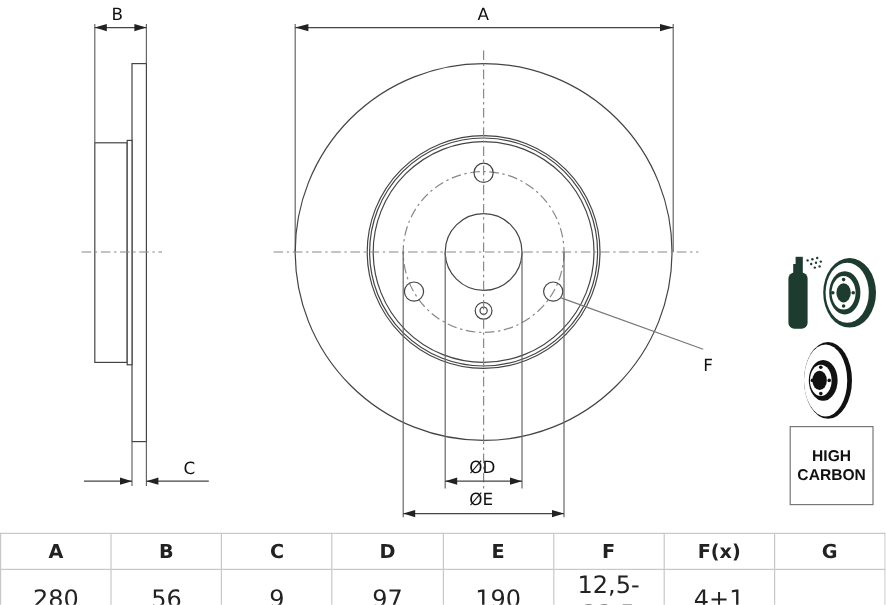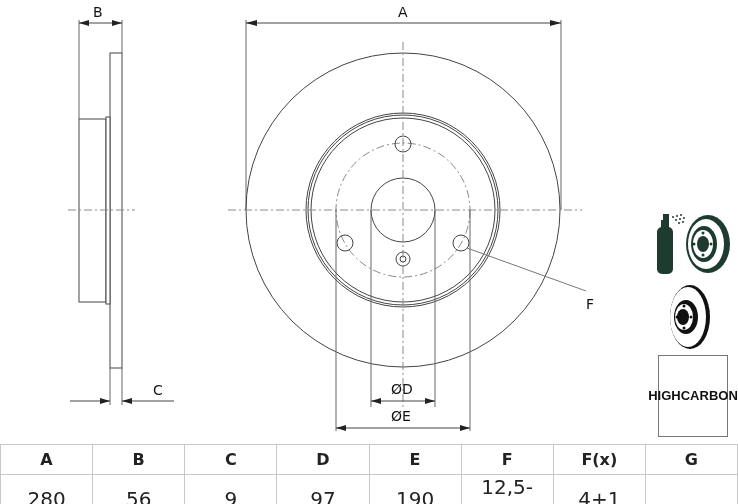--- a/index.html
+++ b/index.html
@@ -1,20 +1,20 @@
 <!DOCTYPE html>
 <html><head>
 <meta charset="utf-8">
 <style>
   html, body { margin:0; padding:0; background:#ffffff; }
   body { width:738px; height:504px; position:relative; overflow:hidden; font-family:"Liberation Sans", sans-serif; }
   svg.drawing { position:absolute; left:0; top:0; }
   .lbl { font-family:"DejaVu Sans", sans-serif; font-size:14px; fill:#111; }
-  .hc-box { position:absolute; left:658px; top:355px; width:70px; height:82px; border:1px solid #777; box-sizing:border-box;
-            display:flex; flex-direction:row; align-items:center; justify-content:center;
+  .hc-box { position:absolute; left:658px; top:355px; width:70px; height:66px; border:1px solid #777; box-sizing:border-box;
+            display:flex; flex-direction:column; align-items:center; justify-content:center;
             font-family:"Liberation Sans", sans-serif; font-weight:bold; font-size:13px; line-height:16px; color:#111; }
   table.spec { position:absolute; left:0; top:444px; width:738px; border-collapse:collapse; table-layout:fixed;
                font-family:"DejaVu Sans", sans-serif; }
   table.spec td { border:1px solid #c8c8c8; height:29px; text-align:center; font-size:20px; color:#222; padding:0; }
   table.spec tr.head td { font-weight:bold; font-size:16px; }
 </style>
 </head>
 <body>
 
 <svg class="drawing" width="738" height="444" viewBox="0 0 738 444">

